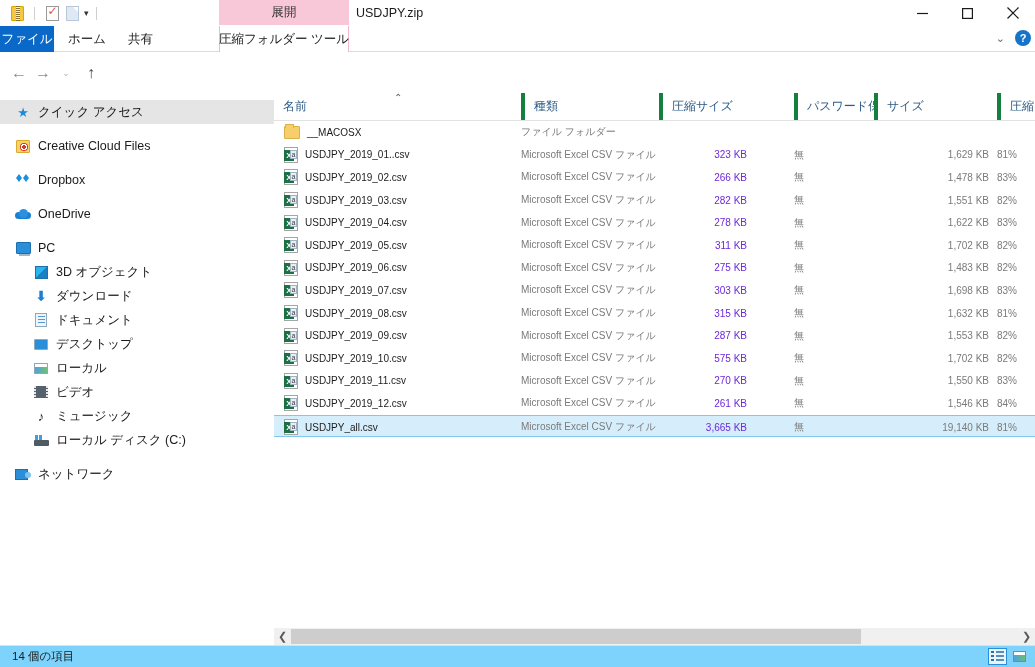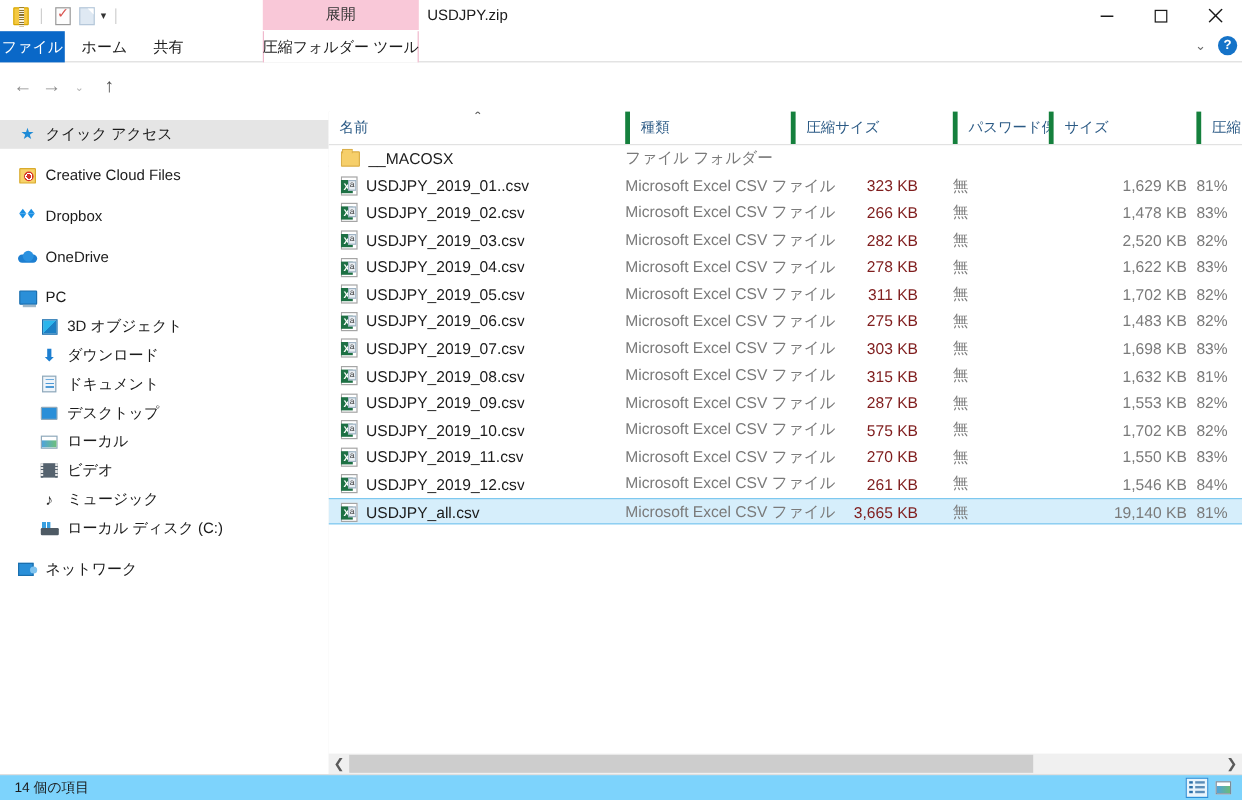--- a/index.html
+++ b/index.html
@@ -167,27 +167,27 @@
     position:absolute; top:0; height:27px; display:flex; align-items:center;
     font-size:12px; color:#2b5a85; padding-left:9px; white-space:nowrap; overflow:hidden;
     border-left:4px solid #15803d;
   }
   .ch.first { border-left:none; }
   .sort-caret { position:absolute; left:120px; top:-1px; font-size:10px; color:#5a5a5a; }
 
   .rows { position:absolute; left:0; top:28px; width:761px; height:500px; }
   .row {
     position:relative; height:22.6px; display:flex; align-items:center;
-    font-size:13px; white-space:nowrap;
+    font-size:10px; white-space:nowrap;
   }
   .row.sel { background:#d6eefb; border-top:1px solid #7ec8ef; border-bottom:1px solid #7ec8ef; }
   .cell { position:absolute; top:0; height:22.6px; display:flex; align-items:center; overflow:hidden; }
   .c-name { left:10px; }
   .c-type { left:247px; color:#7a7a7a; }
-  .c-csize{ left:385px; width:106px; justify-content:flex-end; color:#7f1d1d; }
+  .c-csize{ left:367px; width:106px; justify-content:flex-end; color:#6d28d9; }
   .c-pwd  { left:520px; color:#7a7a7a; }
   .c-size { left:600px; width:115px; justify-content:flex-end; color:#7a7a7a; }
   .c-ratio{ left:723px; color:#7a7a7a; }
   .name-txt { color:#1b1b1b; }
 
   .ic-folder {
     width:16px; height:13px; background:#f6cf6a; border:1px solid #dbb04a; border-radius:1px;
     margin-right:7px; position:relative; flex:0 0 16px;
   }
   .ic-folder:before { content:""; position:absolute; left:0; top:-3px; width:7px; height:3px; background:#f6cf6a; border:1px solid #dbb04a; border-bottom:none; border-radius:1px 1px 0 0;}
@@ -480,21 +480,21 @@
           <div class="cell c-ratio">83%</div>
         </div>
         <div class="row">
           <div class="cell c-name">
             <span class="ic-csv"></span>
             <span class="name-txt">USDJPY_2019_03.csv</span>
           </div>
           <div class="cell c-type">Microsoft Excel CSV ファイル</div>
           <div class="cell c-csize">282 KB</div>
           <div class="cell c-pwd">無</div>
-          <div class="cell c-size">2,520 KB</div>
+          <div class="cell c-size">1,551 KB</div>
           <div class="cell c-ratio">82%</div>
         </div>
         <div class="row">
           <div class="cell c-name">
             <span class="ic-csv"></span>
             <span class="name-txt">USDJPY_2019_04.csv</span>
           </div>
           <div class="cell c-type">Microsoft Excel CSV ファイル</div>
           <div class="cell c-csize">278 KB</div>
           <div class="cell c-pwd">無</div>

